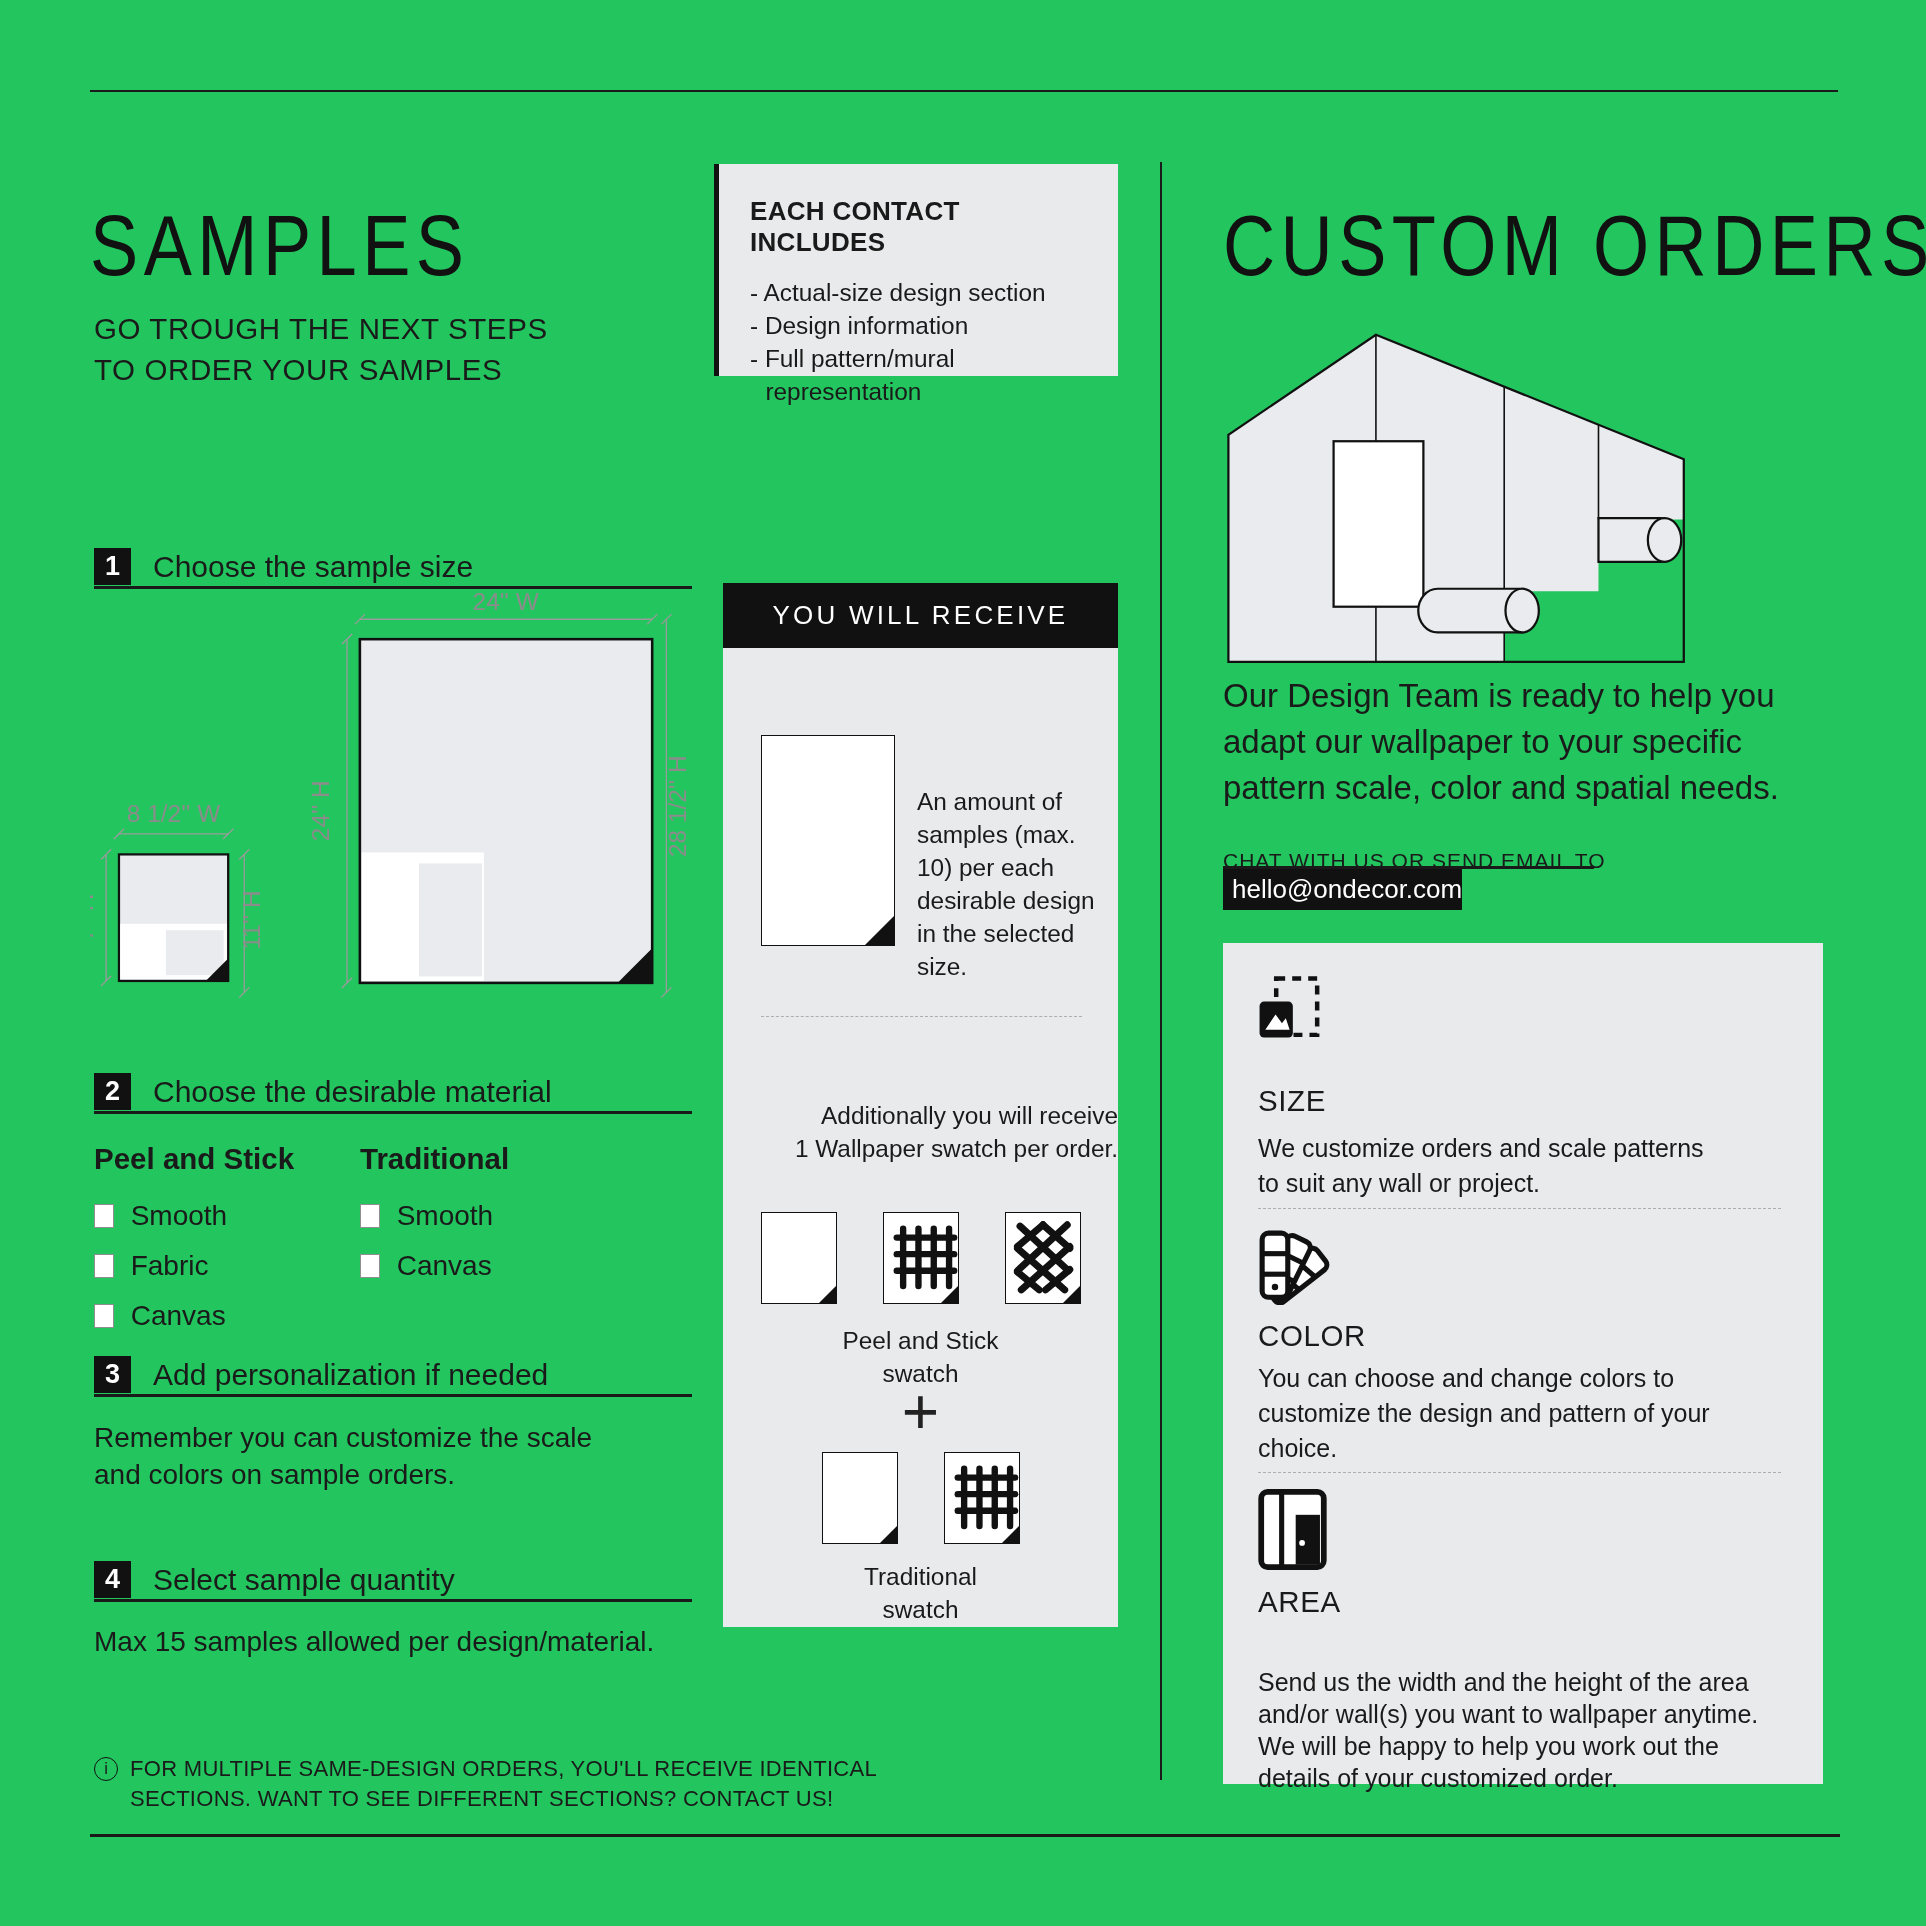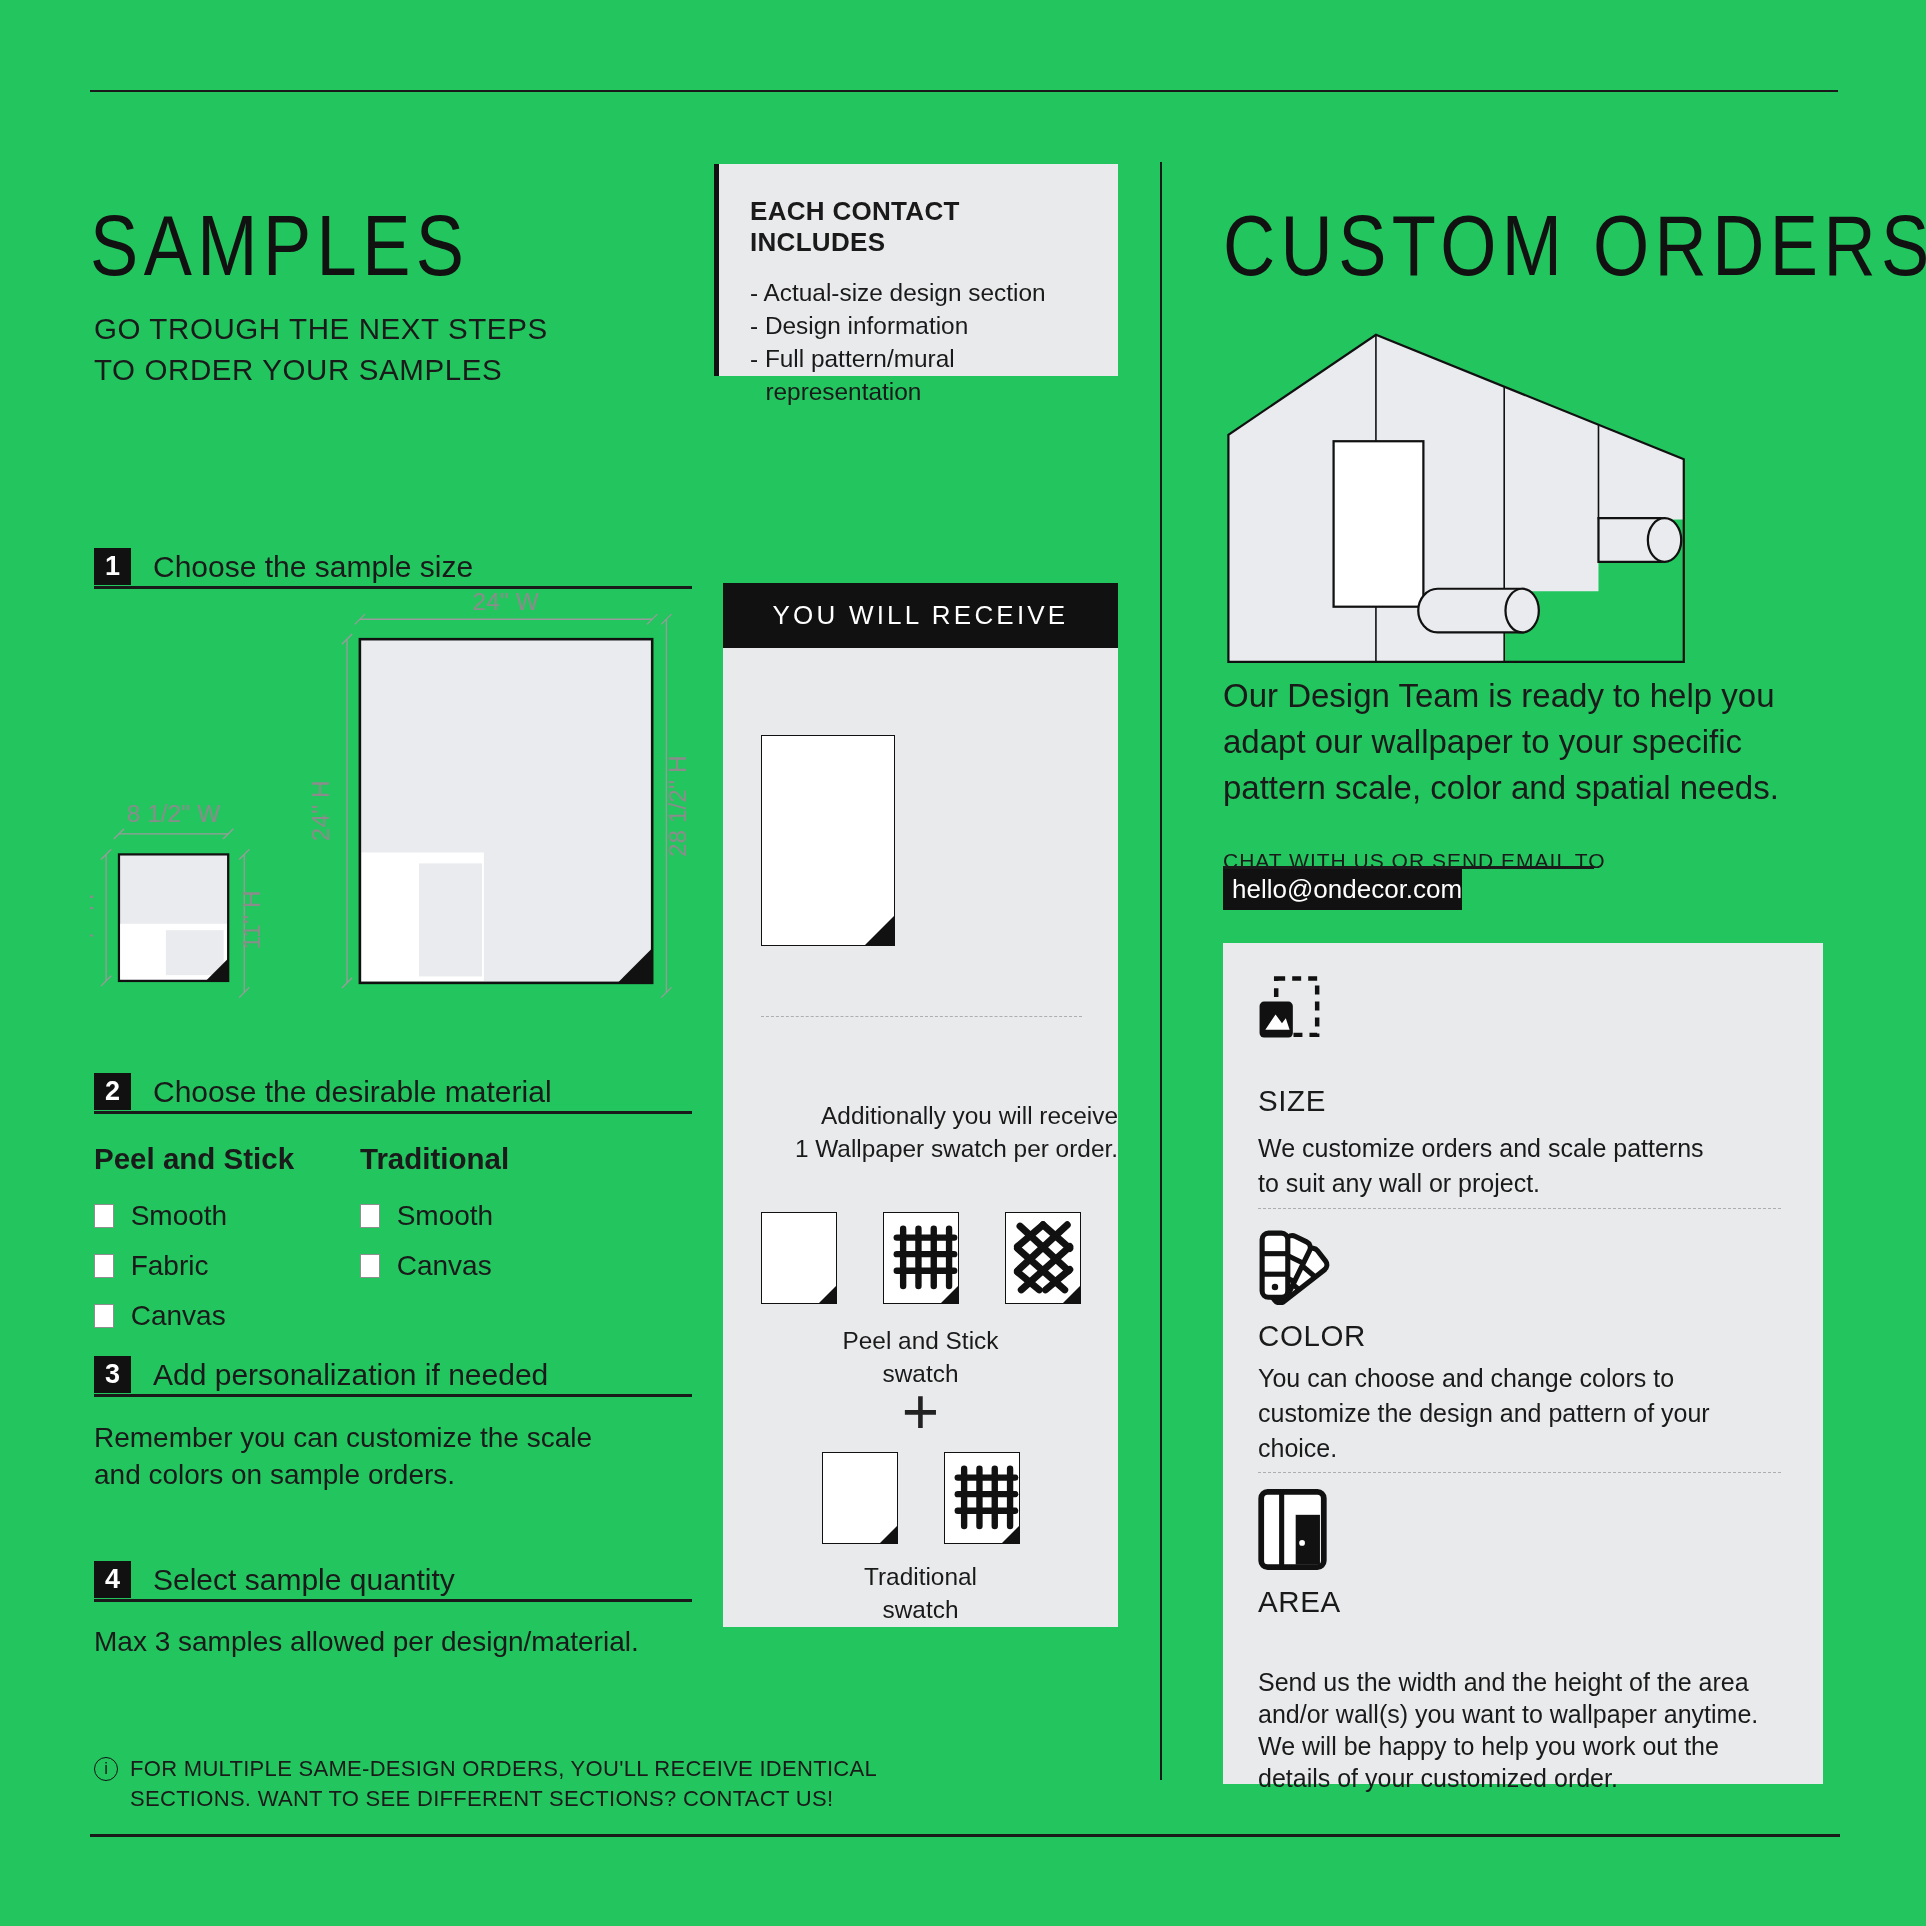--- a/index.html
+++ b/index.html
@@ -158,21 +158,21 @@
   <div class="abs body-44" style="left:94px;top:1419px;">
     <div>Remember you can customize the scale</div>
     <div>and colors on sample orders.</div>
   </div>
 
   <div class="abs step" style="left:94px;top:1561px;">
     <div class="step-num">4</div>
     <div class="step-label">Select sample quantity</div>
   </div>
   <div class="abs step-rule" style="left:94px;top:1599px;width:598px;"></div>
-  <div class="abs body-44" style="left:94px;top:1623px;">Max 3 samples allowed per design/material.</div>
+  <div class="abs body-44" style="left:94px;top:1623px;">Max 15 samples allowed per design/material.</div>
 
   <div class="abs" style="left:94px;top:1754px;">
     <div class="info-circle abs" style="left:0;top:2.6px;">i</div>
     <div class="footnote" style="padding-left:36px;">
       <div>FOR MULTIPLE SAME-DESIGN ORDERS, YOU'LL RECEIVE IDENTICAL</div>
       <div>SECTIONS. WANT TO SEE DIFFERENT SECTIONS? CONTACT US!</div>
     </div>
   </div>
 
   <div class="abs includes-box" style="left:714px;top:164px;width:404px;height:212px;">
@@ -180,20 +180,21 @@
     <div class="includes-item">- Actual-size design section</div>
     <div class="includes-item">- Design information</div>
     <div class="includes-item">- Full pattern/mural</div>
     <div class="includes-item indent">representation</div>
   </div>
 
   <div class="abs receive-header" style="left:723px;top:583px;width:395px;height:65px;">YOU WILL RECEIVE</div>
   <div class="abs receive-col" style="left:723px;top:648px;width:395px;height:979px;"></div>
 
   <div class="abs page-icon fold" style="left:761px;top:735px;width:132px;height:209px;--fold:31px;"></div>
+  <div class="abs receive-body" style="left:917px;top:785px;width:193px;">An amount of samples (max. 10) per each desirable design in the selected size.</div>
 
   <div class="abs dashed-rule" style="left:761px;top:1016px;width:321px;"></div>
 
   <div class="abs receive-body center" style="left:723px;top:1099px;width:395px;">
     <div>Additionally you will receive</div>
     <div>1 Wallpaper swatch per order.</div>
   </div>
 
   <div class="abs swatch-row" style="left:723px;top:1212px;width:395px;">
     <div class="swatch fold" style="--fold:18px;"></div>

